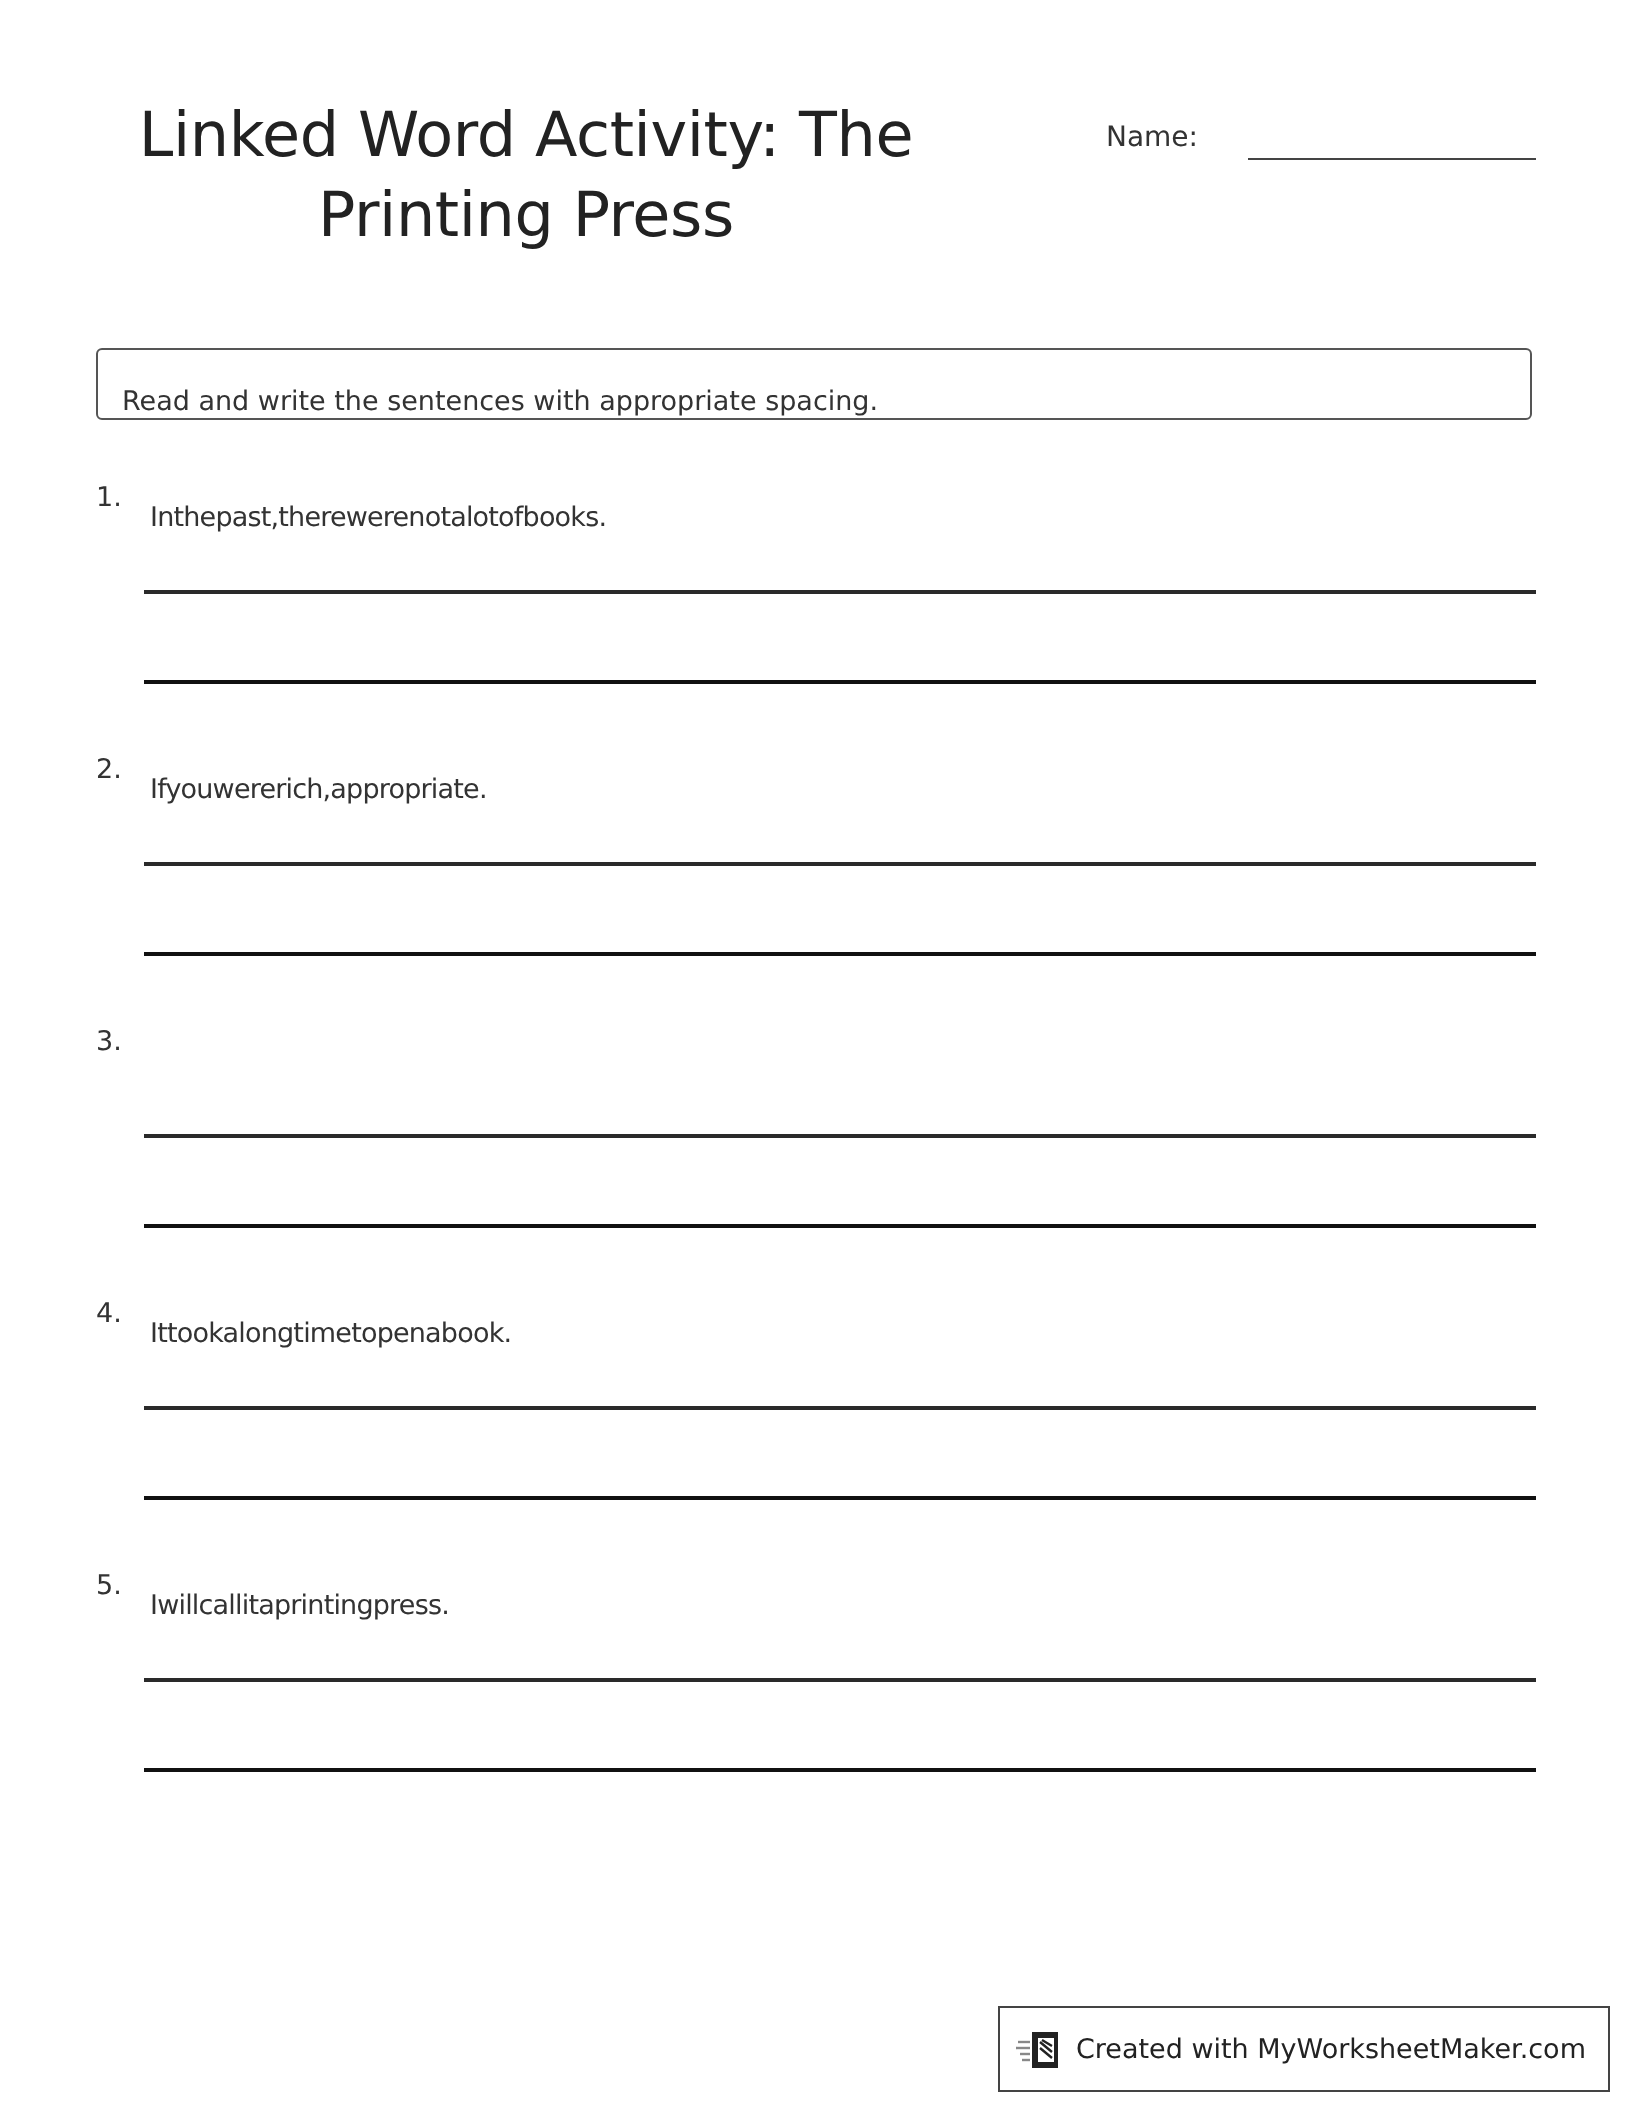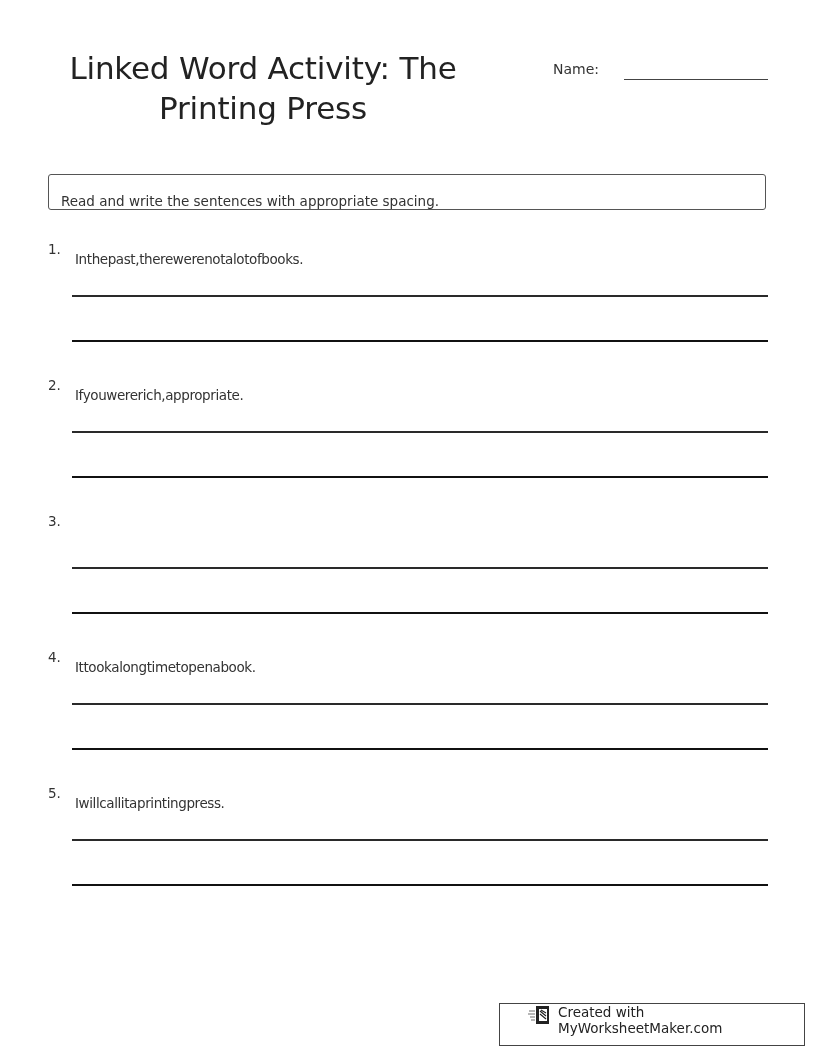--- a/index.html
+++ b/index.html
@@ -97,21 +97,22 @@
     .write-line.l2 { top: 100px; border-top-color: #111111; }
     .badge {
       position: absolute;
       left: 499px;
       top: 1003px;
       width: 306px;
       height: 43px;
       border: 1.5px solid #444444;
       box-sizing: border-box;
       display: flex;
-      padding-left: 28px;
+      align-items: center;
+      padding-left: 8px;
       font-size: 13.5px;
       color: #222222;
     }
     .badge-icon {
       width: 24px;
       height: 22px;
       margin-right: 6px;
       display: inline-block;
     }
   </style>

